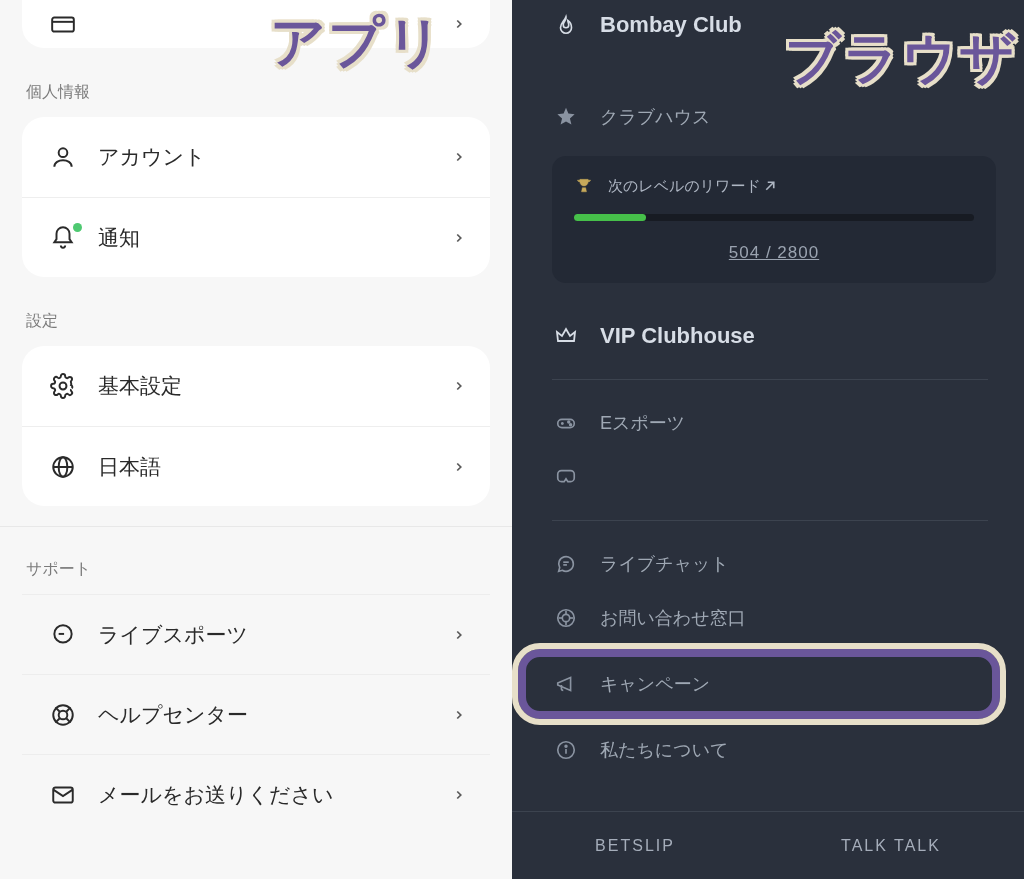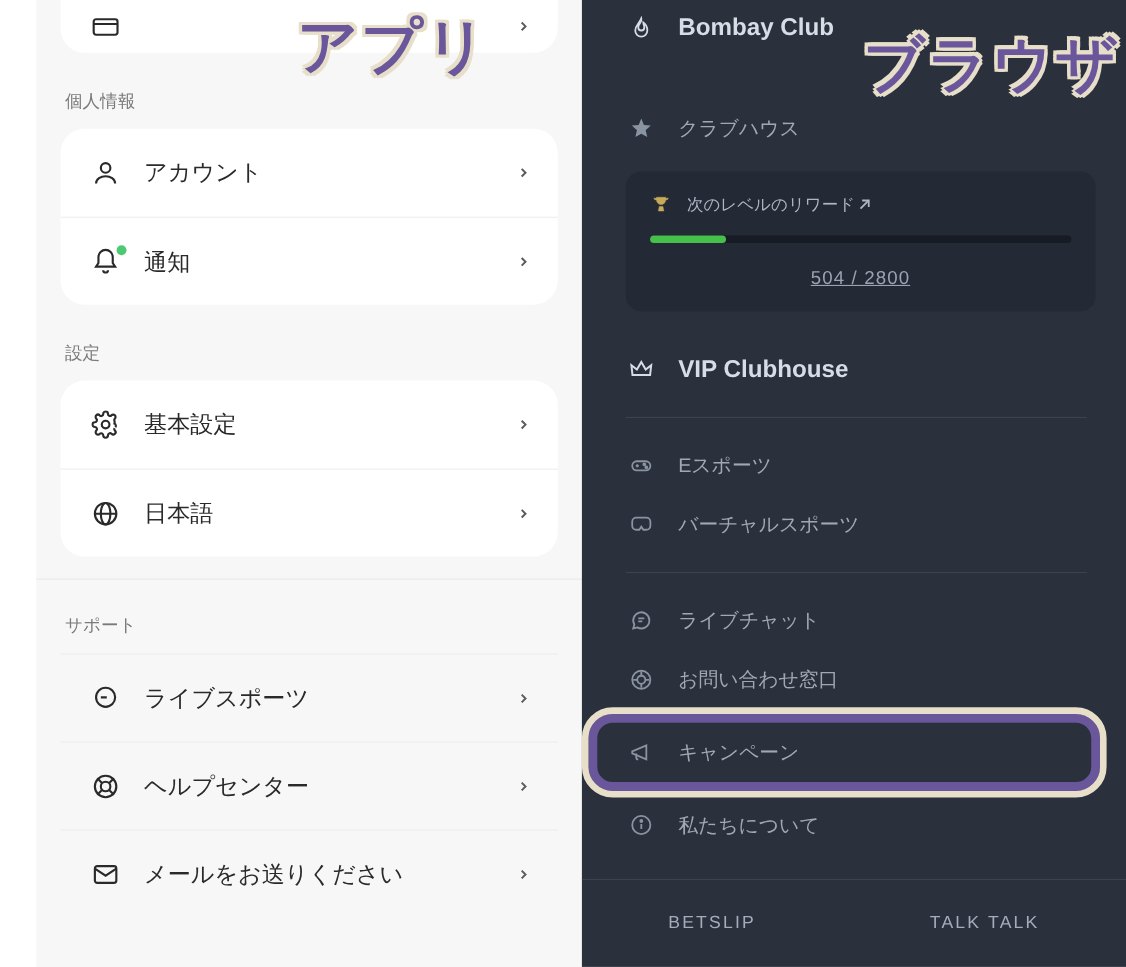--- a/index.html
+++ b/index.html
@@ -10,21 +10,20 @@
     display: flex;
     overflow: hidden;
     position: relative;
   }
   
   .app {
     width: 512px;
     background: #f7f7f7;
     position: relative;
     padding: 0 0 10px 0;
-    margin-left: 33px;
   }
   .app .card {
     background: #ffffff;
     border-radius: 22px;
     margin: 0 22px 20px 22px;
   }
   .app .row {
     display: flex;
     align-items: center;
     height: 80px;
@@ -149,21 +148,21 @@
     text-decoration: underline;
   }
   .highlight-ring {
     border: 8px solid #6a569a;
     outline: 6px solid #e7dfc9;
     border-radius: 22px;
     margin: 4px 18px 4px 6px;
   }
   .browser .bottom-bar {
     display: flex;
-    height: 80px;
+    height: 68px;
     border-top: 1px solid #3c434f;
     align-items: center;
     justify-content: space-around;
     font-size: 16px;
     letter-spacing: 2px;
     color: #a5adba;
   }
   .browser .bottom-bar > div { cursor: pointer; }
   svg { display: block; }
 </style>
@@ -382,21 +381,20 @@
       </div>
       <span class="lbl">Eスポーツ</span>
     </div>
 
     <div class="nav-item">
       <div class="nav-icon">
         <svg width="22" height="22" viewBox="0 0 24 24" fill="none" stroke="currentColor" stroke-width="1.8">
             <path d="M3 9a4 4 0 014-4h10a4 4 0 014 4v4a4 4 0 01-4 4h-3l-2-3-2 3H7a4 4 0 01-4-4V9z"></path>
           </svg>
       </div>
-      <span class="lbl">バーチャルスポーツ</span>
     </div>
 
     <div class="divider"></div>
 
     <div class="nav-item">
       <div class="nav-icon">
         <svg width="22" height="22" viewBox="0 0 24 24" fill="none" stroke="currentColor" stroke-width="1.8">
             <path d="M20 12a8 8 0 10-14.9 4L4 20l4-1.1A8 8 0 0020 12z"></path>
             <line x1="9" y1="10" x2="15" y2="10"></line>
             <line x1="9" y1="13" x2="13" y2="13"></line>

